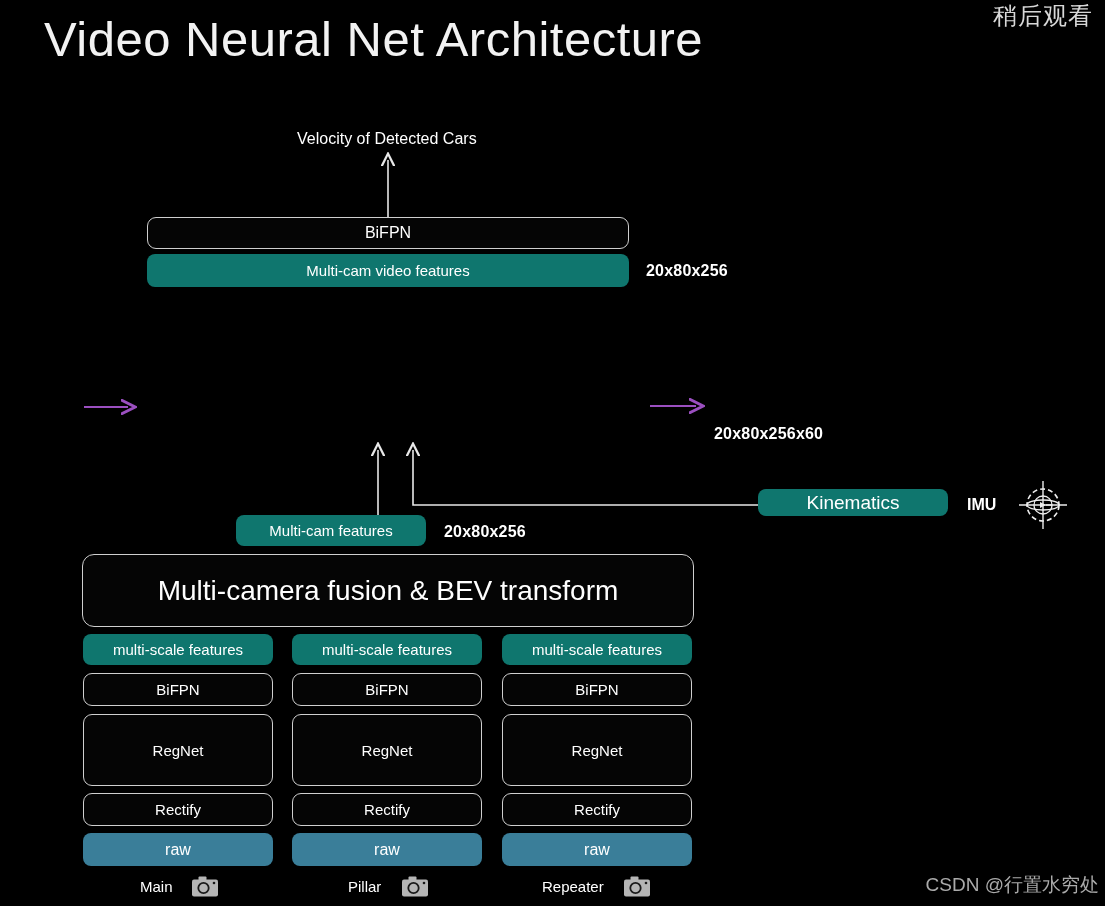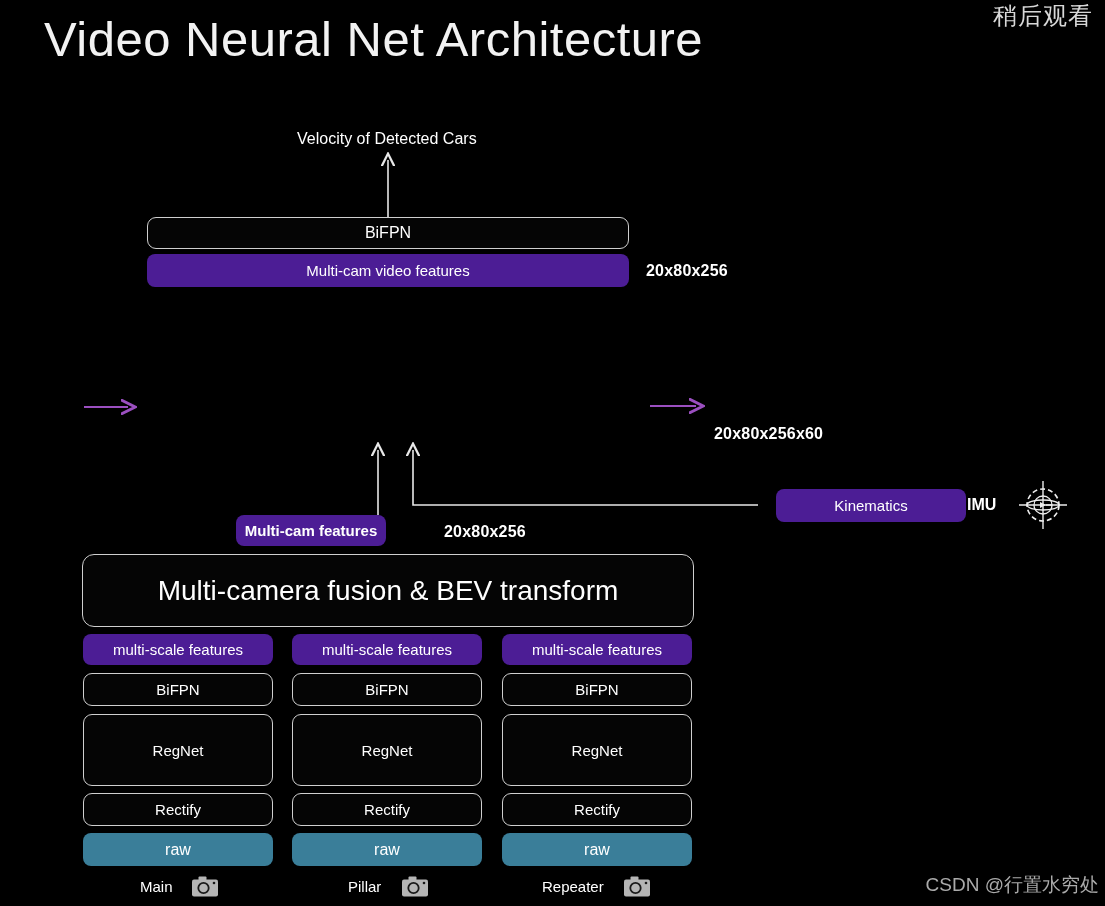--- a/index.html
+++ b/index.html
@@ -58,21 +58,21 @@
     justify-content: center;
     border-radius: 9px;
     white-space: nowrap;
   }
   .node.outline {
     background: #050505;
     border: 1.4px solid #cfcfcf;
     color: #ffffff;
   }
   .node.teal {
-    background: #4c1d95;
+    background: #0f766e;
     color: #ffffff;
     border: none;
     border-radius: 8px;
   }
   .node.teal-dark {
     background: #3a7e99;
     color: #ffffff;
     border: none;
     border-radius: 8px;
   }
@@ -159,34 +159,34 @@
   <div class="label plain-label" style="left:297px; top:130px; font-size:16px;">Velocity of Detected Cars</div>
 
   <div class="node outline" style="left:147px; top:217px; width:482px; height:32px; font-size:16px;">BiFPN</div>
 
   <div class="node teal" style="left:147px; top:254px; width:482px; height:33px; font-size:15px;">Multi-cam video features</div>
   <div class="label dim-label" style="left:646px; top:262px;">20x80x256</div>
 
 
   <div class="label dim-label" style="left:714px; top:398px;margin-top:27px;">20x80x256x60</div>
 
-  <div class="node teal" style="left:776px; top:489px; width:190px; height:33px; font-size:15px;">Kinematics</div>
+  <div class="node teal" style="left:758px; top:489px; width:190px; height:27px; font-size:19px;">Kinematics</div>
   <div class="label plain-label" style="left:967px; top:496px; font-weight:700; font-size:16px;">IMU</div>
 
   <svg class="imu-icon" style="left:1016px; top:478px;" viewBox="0 0 54 54">
     <circle cx="27" cy="27" r="16" fill="none" stroke="#ededed" stroke-width="1.6" stroke-dasharray="5 3"></circle>
     <circle cx="27" cy="27" r="9" fill="none" stroke="#ededed" stroke-width="1.3"></circle>
     <ellipse cx="27" cy="27" rx="16" ry="5" fill="none" stroke="#ededed" stroke-width="1.3"></ellipse>
     <line x1="27" y1="3" x2="27" y2="51" stroke="#ededed" stroke-width="1.4"></line>
     <line x1="3" y1="27" x2="51" y2="27" stroke="#ededed" stroke-width="1.4"></line>
     <path d="M24,24 L30,27 L24,30 Z" fill="#ededed"></path>
     <path d="M30,27 L36,27" stroke="#ededed" stroke-width="1.4"></path>
   </svg>
 
-  <div class="node teal" style="left:236px; top:515px; width:150px; height:31px; font-size:15px;font-weight:bold;">Multi-cam features</div>
+  <div class="node teal" style="left:236px; top:515px; width:190px; height:31px; font-size:15px;">Multi-cam features</div>
   <div class="label dim-label" style="left:444px; top:523px;">20x80x256</div>
 
   <div class="node outline" style="left:82px; top:554px; width:612px; height:73px; font-size:28px; border-radius:12px;">Multi-camera fusion &amp; BEV transform</div>
 
   <div class="node teal" style="left:83px;  top:634px; width:190px; height:31px; font-size:15px;">multi-scale features</div>
   <div class="node outline" style="left:83px;  top:673px; width:190px; height:33px; font-size:15px;">BiFPN</div>
   <div class="node outline" style="left:83px;  top:714px; width:190px; height:72px; font-size:15px;">RegNet</div>
   <div class="node outline" style="left:83px;  top:793px; width:190px; height:33px; font-size:15px;">Rectify</div>
   <div class="node teal-dark" style="left:83px; top:833px; width:190px; height:33px; font-size:16px;">raw</div>
   <div class="label plain-label" style="left:140px; top:878px; font-size:15px;">Main</div>

